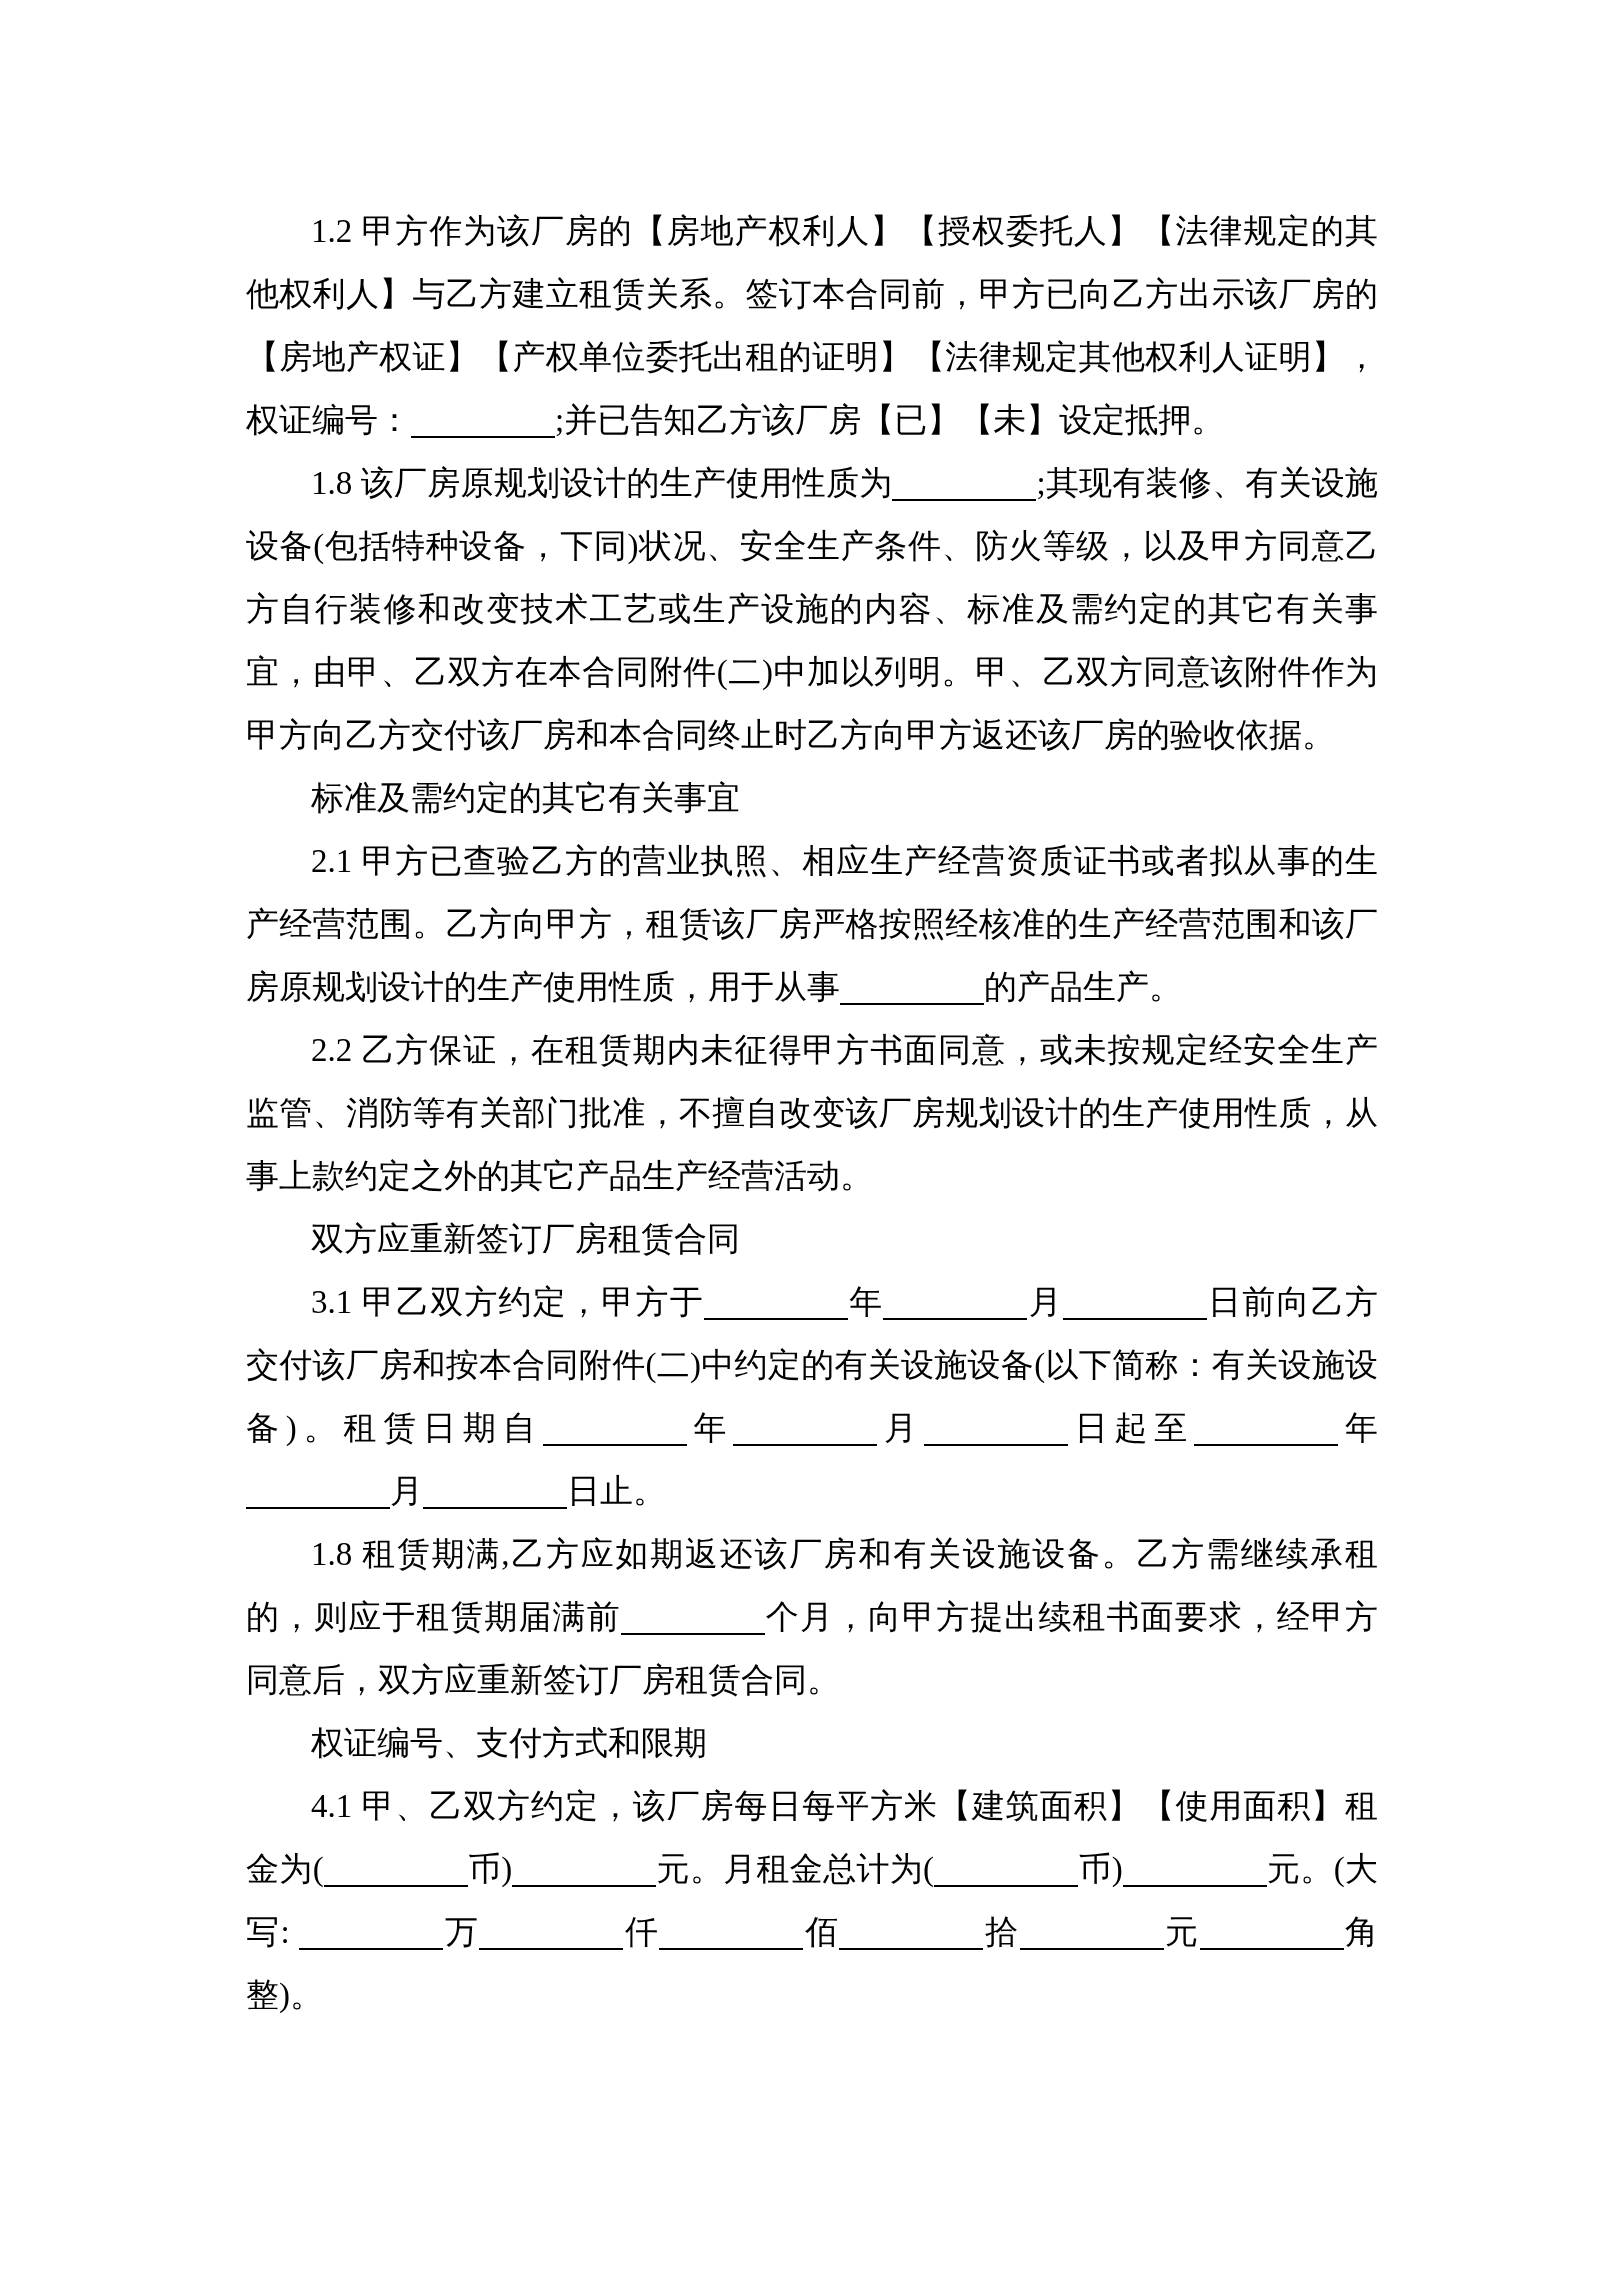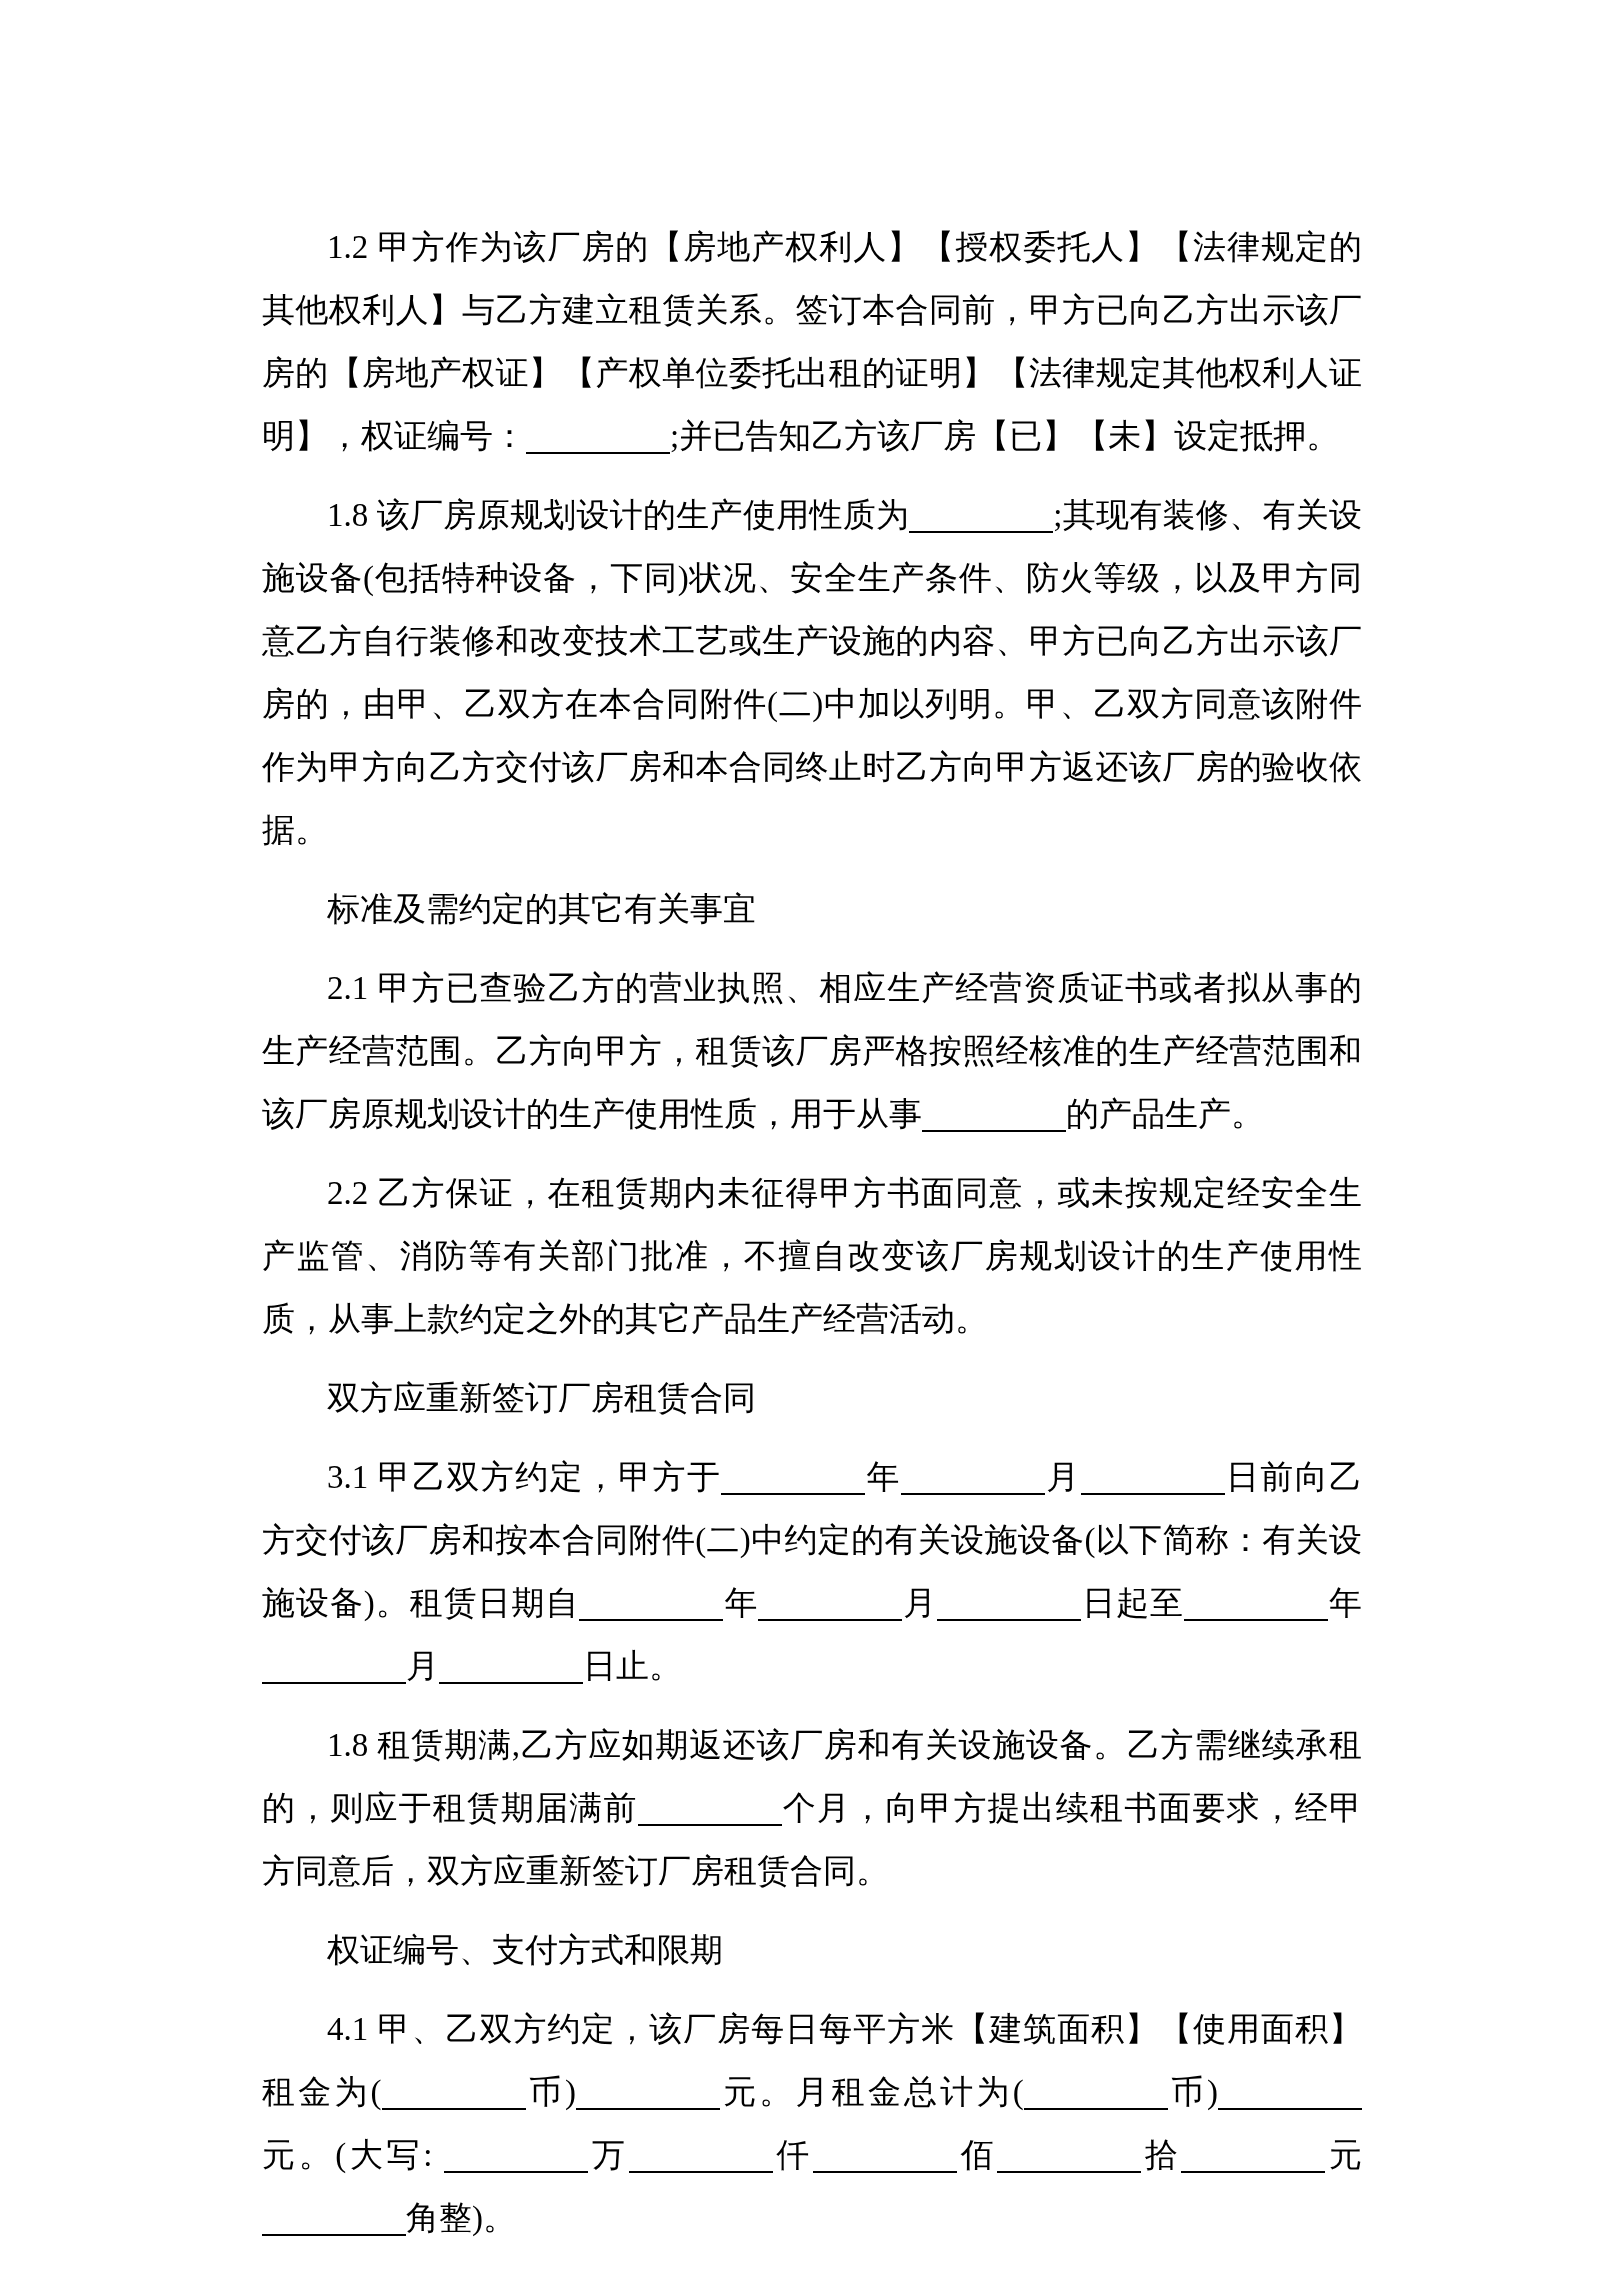--- a/index.html
+++ b/index.html
@@ -23,40 +23,40 @@
     left: 246px;
     top: 200px;
     width: 1132px;
     color: #000000;
     font-size: 33px;
     line-height: 63px;
     text-align: justify;
     text-justify: inter-ideograph;
   }
   .doc p {
-    margin: 16px;
+    margin: 0;
     padding: 0;
     text-indent: 65px;
     word-break: break-all;
   }
   .blank {
     display: inline-block;
     width: 144px;
     height: 37px;
     border-bottom: 2.6px solid #000000;
     vertical-align: -6.5px;
   }
 </style>
 </head>
 <body>
 
 <div class="page">
   <div class="doc">
       <p><span>1.2 甲方作为该厂房的【房地产权利人】【授权委托人】【法律规定的其他权利人】与乙方建立租赁关系。签订本合同前，甲方已向乙方出示该厂房的【房地产权证】【产权单位委托出租的证明】【法律规定其他权利人证明】，权证编号：</span><span class="blank"></span><span>;并已告知乙方该厂房【已】【未】设定抵押。</span></p>
-      <p><span>1.8 该厂房原规划设计的生产使用性质为</span><span class="blank"></span><span>;其现有装修、有关设施设备(包括特种设备，下同)状况、安全生产条件、防火等级，以及甲方同意乙方自行装修和改变技术工艺或生产设施的内容、甲方已向乙方出示该厂房的，由甲、乙双方在本合同附件(二)中加以列明。甲、乙双方同意该附件作为甲方向乙方交付该厂房和本合同终止时乙方向甲方返还该厂房的验收依据。</span></p>
+      <p><span>1.8 该厂房原规划设计的生产使用性质为</span><span class="blank"></span><span>;其现有装修、有关设施设备(包括特种设备，下同)状况、安全生产条件、防火等级，以及甲方同意乙方自行装修和改变技术工艺或生产设施的内容、标准及需约定的其它有关事宜，由甲、乙双方在本合同附件(二)中加以列明。甲、乙双方同意该附件作为甲方向乙方交付该厂房和本合同终止时乙方向甲方返还该厂房的验收依据。</span></p>
       <p><span>标准及需约定的其它有关事宜</span></p>
       <p><span>2.1 甲方已查验乙方的营业执照、相应生产经营资质证书或者拟从事的生产经营范围。乙方向甲方，租赁该厂房严格按照经核准的生产经营范围和该厂房原规划设计的生产使用性质，用于从事</span><span class="blank"></span><span>的产品生产。</span></p>
       <p><span>2.2 乙方保证，在租赁期内未征得甲方书面同意，或未按规定经安全生产监管、消防等有关部门批准，不擅自改变该厂房规划设计的生产使用性质，从事上款约定之外的其它产品生产经营活动。</span></p>
       <p><span>双方应重新签订厂房租赁合同</span></p>
       <p><span>3.1 甲乙双方约定，甲方于</span><span class="blank"></span><span>年</span><span class="blank"></span><span>月</span><span class="blank"></span><span>日前向乙方交付该厂房和按本合同附件(二)中约定的有关设施设备(以下简称：有关设施设备)。租赁日期自</span><span class="blank"></span><span>年</span><span class="blank"></span><span>月</span><span class="blank"></span><span>日起至</span><span class="blank"></span><span>年</span><span class="blank"></span><span>月</span><span class="blank"></span><span>日止。</span></p>
       <p><span>1.8 租赁期满,乙方应如期返还该厂房和有关设施设备。乙方需继续承租的，则应于租赁期届满前</span><span class="blank"></span><span>个月，向甲方提出续租书面要求，经甲方同意后，双方应重新签订厂房租赁合同。</span></p>
       <p><span>权证编号、支付方式和限期</span></p>
       <p><span>4.1 甲、乙双方约定，该厂房每日每平方米【建筑面积】【使用面积】租金为(</span><span class="blank"></span><span>币)</span><span class="blank"></span><span>元。月租金总计为(</span><span class="blank"></span><span>币)</span><span class="blank"></span><span>元。(大写: </span><span class="blank"></span><span>万</span><span class="blank"></span><span>仟</span><span class="blank"></span><span>佰</span><span class="blank"></span><span>拾</span><span class="blank"></span><span>元</span><span class="blank"></span><span>角整)。</span></p>
     </div>
 </div>

